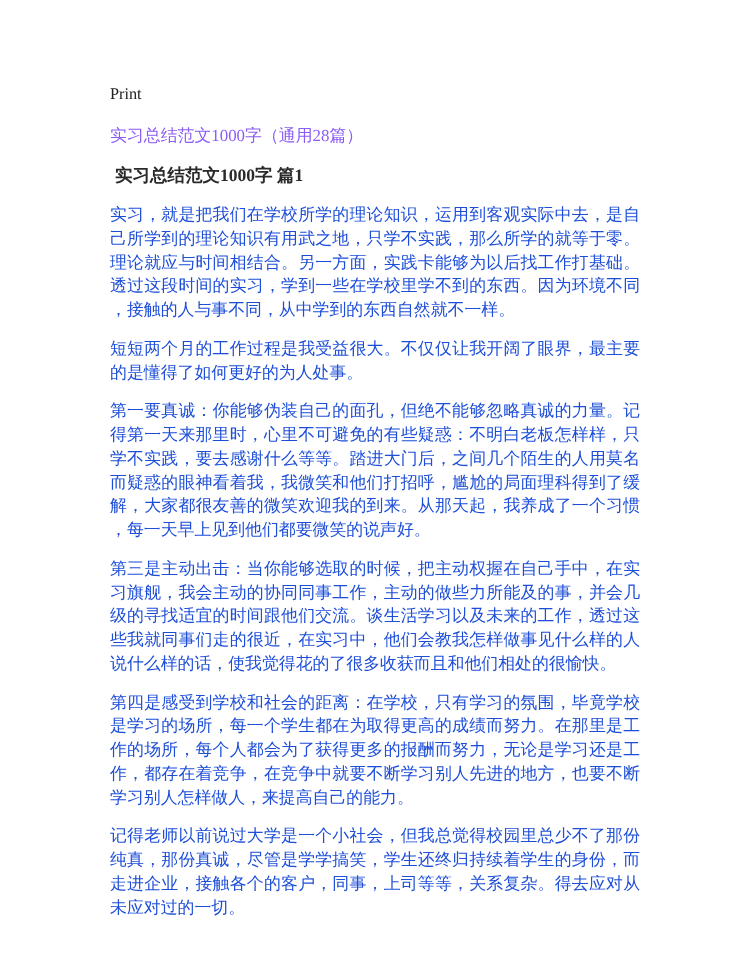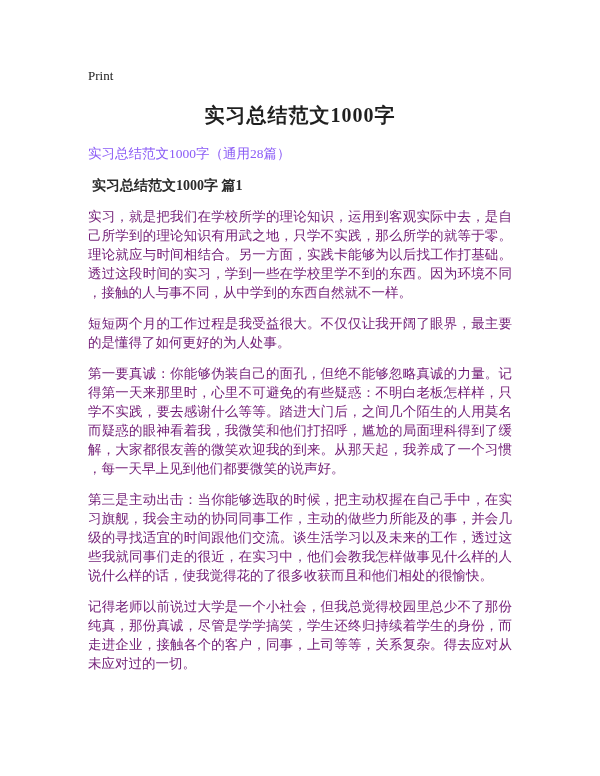--- a/index.html
+++ b/index.html
@@ -48,38 +48,38 @@
     color: #2a2a2a;
     margin: 14px 0 0 4px;
   }
   .body-text p {
     font-size: 13.5px;
     line-height: 19px;
     margin: 12px 0 12px 0;
     text-align: justify;
     word-break: break-all;
     line-break: anywhere;
-    color: #701a75;
+    color: #1d4ed8;
   }
 </style>
 </head>
 <body>
 
 <div class="page">
 
   <a class="print-link">Print</a>
 
-  <h1 class="doc-title">实习总结范文1000字</h1>
 
   <div class="doc-subtitle">实习总结范文1000字（通用28篇）</div>
 
   <h2 class="section-heading">实习总结范文1000字 篇1</h2>
 
   <div class="body-text">
     <p>实习，就是把我们在学校所学的理论知识，运用到客观实际中去，是自己所学到的理论知识有用武之地，只学不实践，那么所学的就等于零。理论就应与时间相结合。另一方面，实践卡能够为以后找工作打基础。透过这段时间的实习，学到一些在学校里学不到的东西。因为环境不同，接触的人与事不同，从中学到的东西自然就不一样。</p>
     <p>短短两个月的工作过程是我受益很大。不仅仅让我开阔了眼界，最主要的是懂得了如何更好的为人处事。</p>
     <p>第一要真诚：你能够伪装自己的面孔，但绝不能够忽略真诚的力量。记得第一天来那里时，心里不可避免的有些疑惑：不明白老板怎样样，只学不实践，要去感谢什么等等。踏进大门后，之间几个陌生的人用莫名而疑惑的眼神看着我，我微笑和他们打招呼，尴尬的局面理科得到了缓解，大家都很友善的微笑欢迎我的到来。从那天起，我养成了一个习惯，每一天早上见到他们都要微笑的说声好。</p>
     <p>第三是主动出击：当你能够选取的时候，把主动权握在自己手中，在实习旗舰，我会主动的协同同事工作，主动的做些力所能及的事，并会几级的寻找适宜的时间跟他们交流。谈生活学习以及未来的工作，透过这些我就同事们走的很近，在实习中，他们会教我怎样做事见什么样的人说什么样的话，使我觉得花的了很多收获而且和他们相处的很愉快。</p>
+    <p>第四是感受到学校和社会的距离：在学校，只有学习的氛围，毕竟学校是学习的场所，每一个学生都在为取得更高的成绩而努力。在那里是工作的场所，每个人都会为了获得更多的报酬而努力，无论是学习还是工作，都存在着竞争，在竞争中就要不断学习别人先进的地方，也要不断学习别人怎样做人，来提高自己的能力。</p>
     <p>记得老师以前说过大学是一个小社会，但我总觉得校园里总少不了那份纯真，那份真诚，尽管是学学搞笑，学生还终归持续着学生的身份，而走进企业，接触各个的客户，同事，上司等等，关系复杂。得去应对从未应对过的一切。</p>
 
   </div>
 
 </div>
 
 </body></html>

